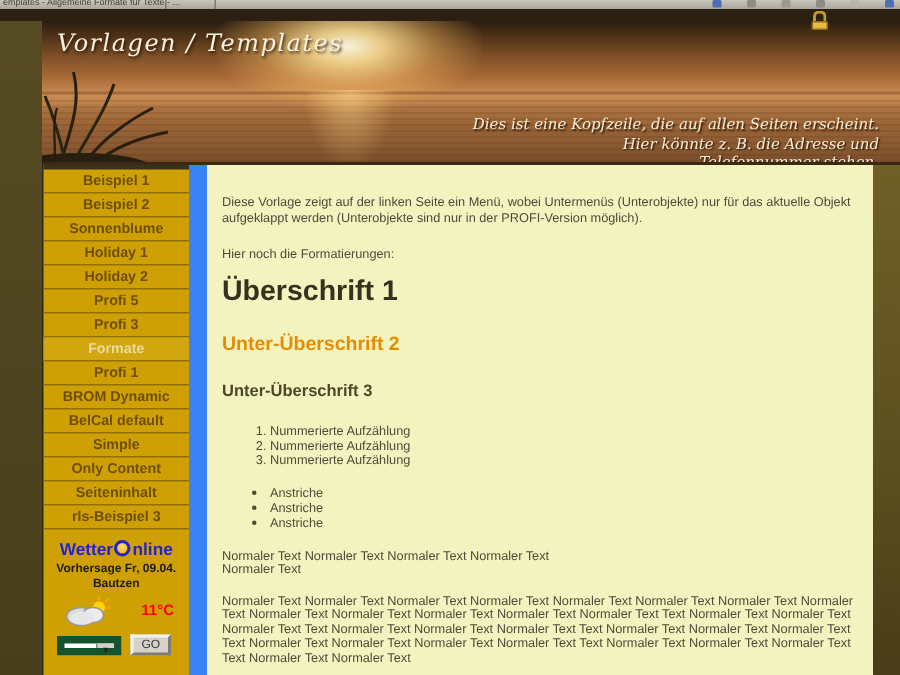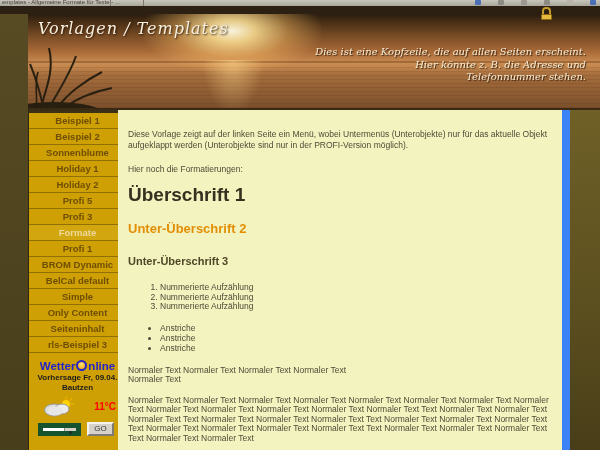--- a/index.html
+++ b/index.html
@@ -35,21 +35,21 @@
        background:radial-gradient(ellipse at center,rgba(255,252,230,.95) 0%,rgba(255,226,150,.85) 18%,
                   rgba(255,195,105,.4) 45%,rgba(255,180,90,0) 72%);}
   .reflection{position:absolute;left:176px;top:46px;width:58px;height:50px;
        background:radial-gradient(ellipse at center top,rgba(255,216,140,.55),rgba(255,200,120,0) 75%);}
   .horizon{position:absolute;left:0;top:47px;width:100%;height:2px;background:rgba(95,48,16,.35);}
   .sea-lines{position:absolute;left:0;top:50px;width:100%;height:46px;
        background:repeating-linear-gradient(180deg,rgba(80,40,15,0) 0 3px,rgba(80,40,15,.14) 3px 4px);}
   .grass{position:absolute;left:0;bottom:-2px;}
   .header-title{position:absolute;left:10px;top:5px;font-family:"DejaVu Serif",serif;font-style:italic;
        font-size:16px;color:#f8f0de;text-shadow:1px 1px 2px rgba(40,20,5,.85);letter-spacing:1px;}
-  .header-tagline{position:absolute;right:14px;top:32px;text-align:right;font-family:"DejaVu Serif",serif;
+  .header-tagline{position:absolute;right:14px;top:64px;text-align:right;font-family:"DejaVu Serif",serif;
        font-style:italic;font-size:10px;line-height:12.5px;color:#f8edd3;
        text-shadow:1px 1px 1px rgba(40,20,5,.9);}
 
   
   .sidebar{position:absolute;left:28px;top:110px;width:98px;height:340px;background:#cfa004;
            border-left:1px solid #2e2713;box-sizing:border-box;}
   .menu{border-top:3px solid #3b3118;}
   .menu-item{height:15px;line-height:15px;text-align:center;font-size:9.5px;font-weight:bold;
              color:#6e4e04;border-bottom:1px solid #8f7007;cursor:pointer;}
   .menu-item.active{color:#ecd9a0;background:#d2a60e;}
@@ -65,21 +65,21 @@
   .wo-controls{display:flex;align-items:center;gap:6px;margin:5px 6px 0 9px;}
   .wo-select{display:flex;width:43px;height:13px;background:#fff;border:5px solid #14532d;
              box-sizing:border-box;font-size:8px;color:#111;cursor:pointer;}
   .wo-select-label{flex:1;padding:2px 0 0 2px;white-space:nowrap;overflow:hidden;}
   .wo-select-btn{width:11px;background:#d4d0c8;border-left:1px solid #888;font-size:6px;line-height:11px;
              text-align:center;color:#222;}
   .wo-go{width:27px;height:14px;background:#d6d2ca;border:2px solid;border-color:#f4f2ee #7e7a74 #7e7a74 #f4f2ee;
              box-sizing:border-box;font-size:8px;color:#333;text-align:center;line-height:10px;cursor:pointer;}
 
   
-  .content{position:absolute;left:118px;top:110px;width:444px;height:340px;background:#f3f3bf;
+  .content{position:absolute;left:138px;top:110px;width:444px;height:340px;background:#f3f3bf;
            color:#4f4a38;overflow:hidden;box-sizing:border-box;padding:19px 12px 0 10px;}
   .content p{margin:0;font-size:8.5px;line-height:11px;}
   .intro{margin-bottom:13px !important;}
   .formats{margin-bottom:9px !important;}
   .content h1{font-size:19px;color:#36301f;margin:2px 0 15px;}
   .content h2{font-size:13px;color:#e28e04;margin:0 0 19px;}
   .content h3{font-size:11px;color:#4e4626;margin:0 0 16px;}
   .content ol{margin:0 0 11px 20px;padding-left:12px;font-size:8.5px;line-height:9.5px;}
   .content ul{margin:0 0 13px 20px;padding-left:12px;font-size:8.5px;line-height:10px;}
   .short{line-height:9.5px !important;margin-bottom:11px !important;}

